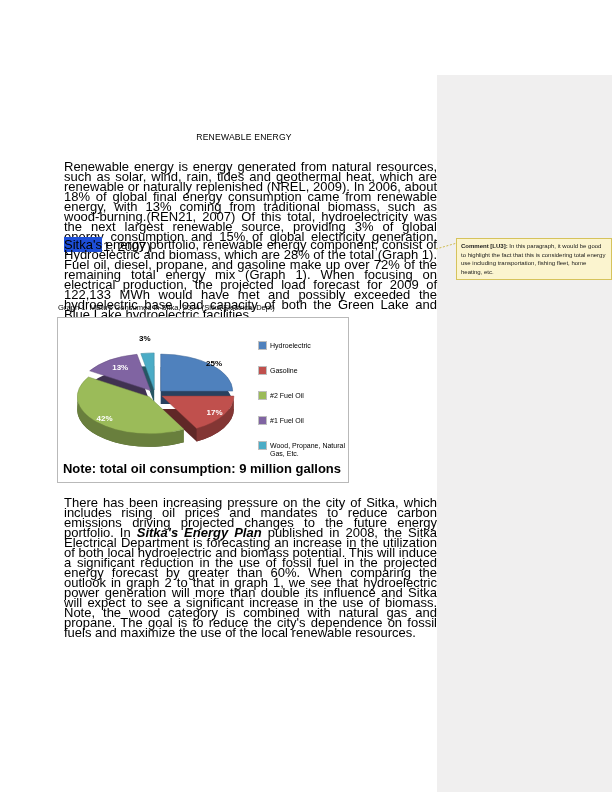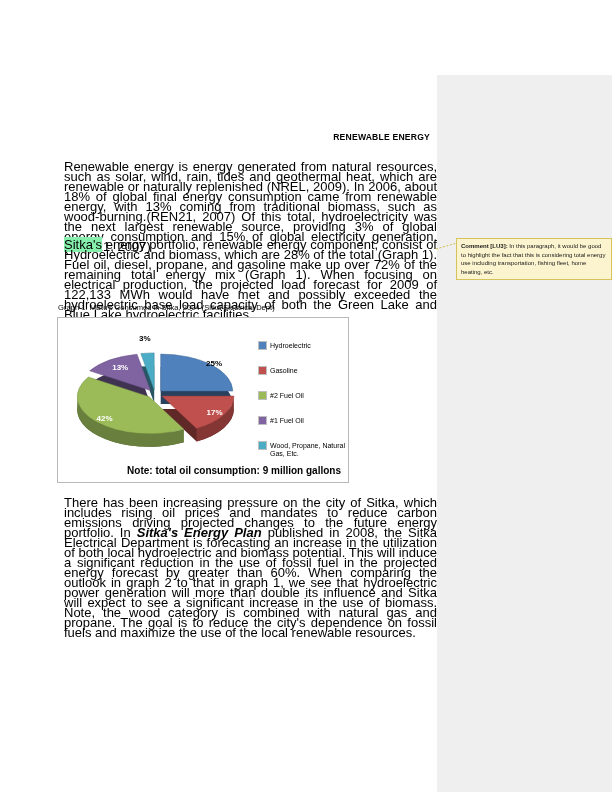--- a/index.html
+++ b/index.html
@@ -5,45 +5,45 @@
   html,body{margin:0;padding:0;}
   body{
     width:612px;height:792px;position:relative;background:#ffffff;
     font-family:"Liberation Sans", sans-serif;color:#000;overflow:hidden;
   }
   .markup-pane{
     position:absolute;left:437px;top:75px;width:175px;height:717px;
     background:#f0efef;
   }
   .doc-title{
-    position:absolute;top:132px;left:58px;width:372px;text-align:right;
-    font-weight:bold;font-size:8.6px;letter-spacing:0.2px;
+    position:absolute;top:132px;left:58px;width:372px;text-align:center;
+    font-weight:normal;font-size:8.6px;letter-spacing:0.2px;
   }
   .para{
     position:absolute;left:64px;width:373px;font-size:13px;line-height:10px;
     text-align:justify;
   }
   #p1{top:162px;}
   #p2{top:240px;}
   #p3{top:498px;}
   .caption{
     position:absolute;left:58px;top:303px;font-size:7.6px;
   }
-  .hl{background:#86efac;}
+  .hl{background:#1d4ed8;}
   .ital{font-style:italic;font-weight:bold;}
   .chart-box{
     position:absolute;left:57px;top:317px;width:290px;height:164px;
     border:1px solid #b9b9b9;background:#fff;
   }
   #pie-svg{position:absolute;left:2px;top:12px;}
   .legend{position:absolute;left:201px;top:24px;width:88px;font-size:7px;}
   .legend-row{display:flex;align-items:flex-start;margin-bottom:17px;line-height:8px;}
   .legend-swatch{width:7px;height:7px;margin-right:4px;flex:none;outline:0.5px solid rgba(0,0,0,0.25);}
   .chart-note{
-    position:absolute;right:7px;bottom:6px;font-size:10px;font-weight:bold;
+    position:absolute;right:7px;bottom:6px;font-size:13px;font-weight:bold;
   }
   .comment-box{
     position:absolute;left:456px;top:238px;width:146px;background:#FBF4CF;
     border:1px solid #D6C35C;font-size:6px;line-height:8.5px;padding:3px 4px;color:#1a1a1a;
   }
   .comment-label{font-weight:bold;}
   .connector{position:absolute;left:436px;top:241px;}
 </style>
 </head>
 <body>

